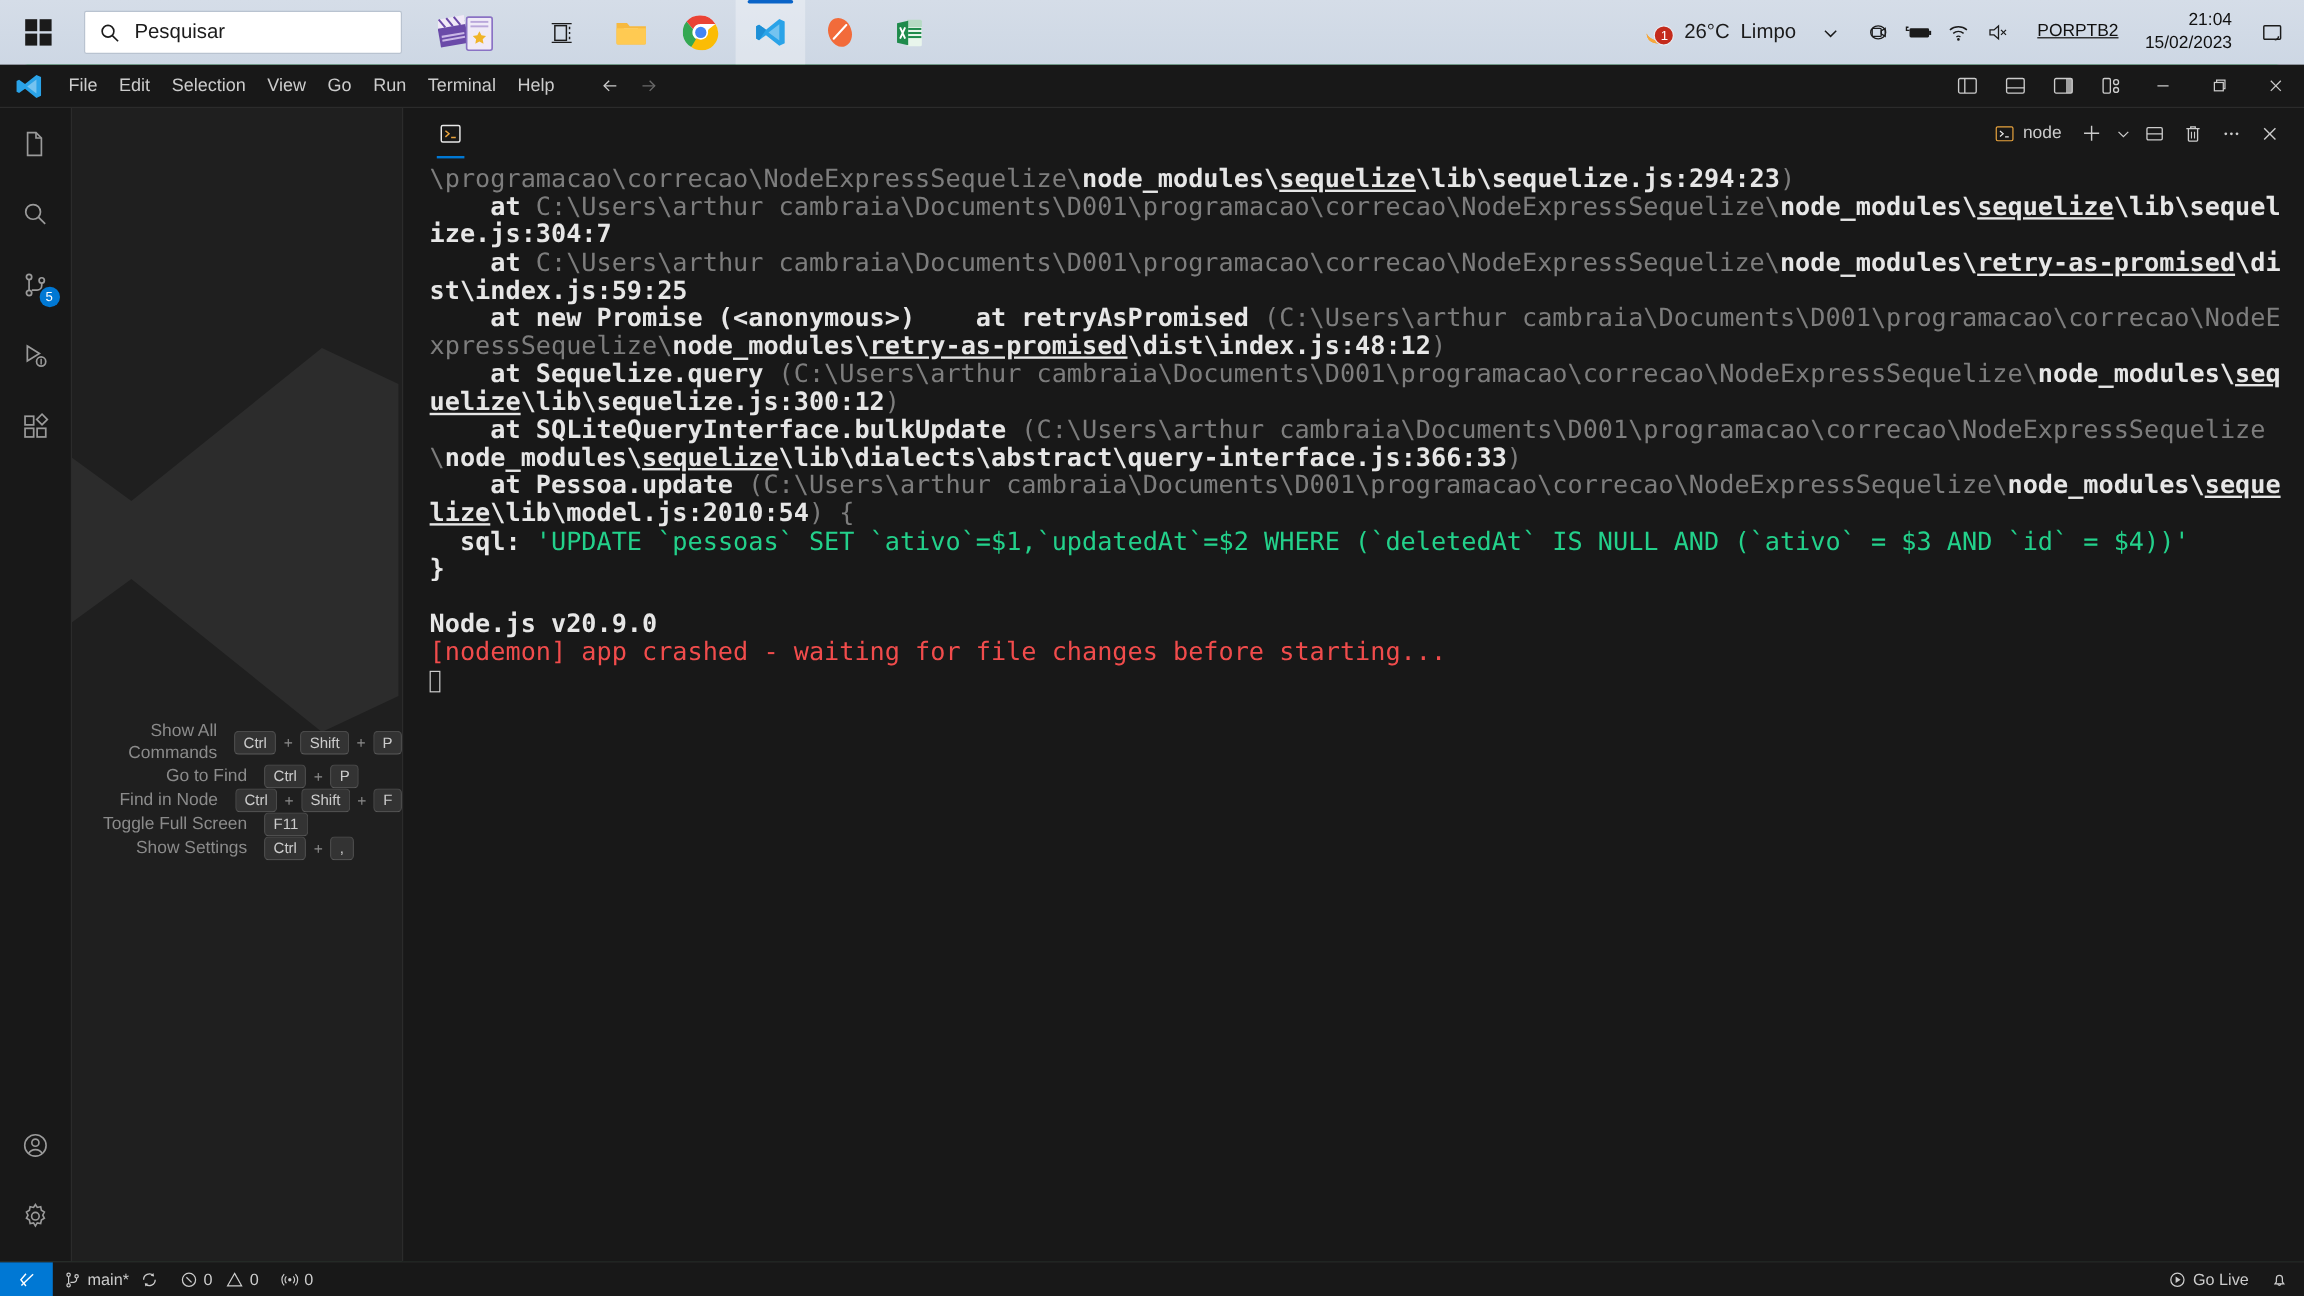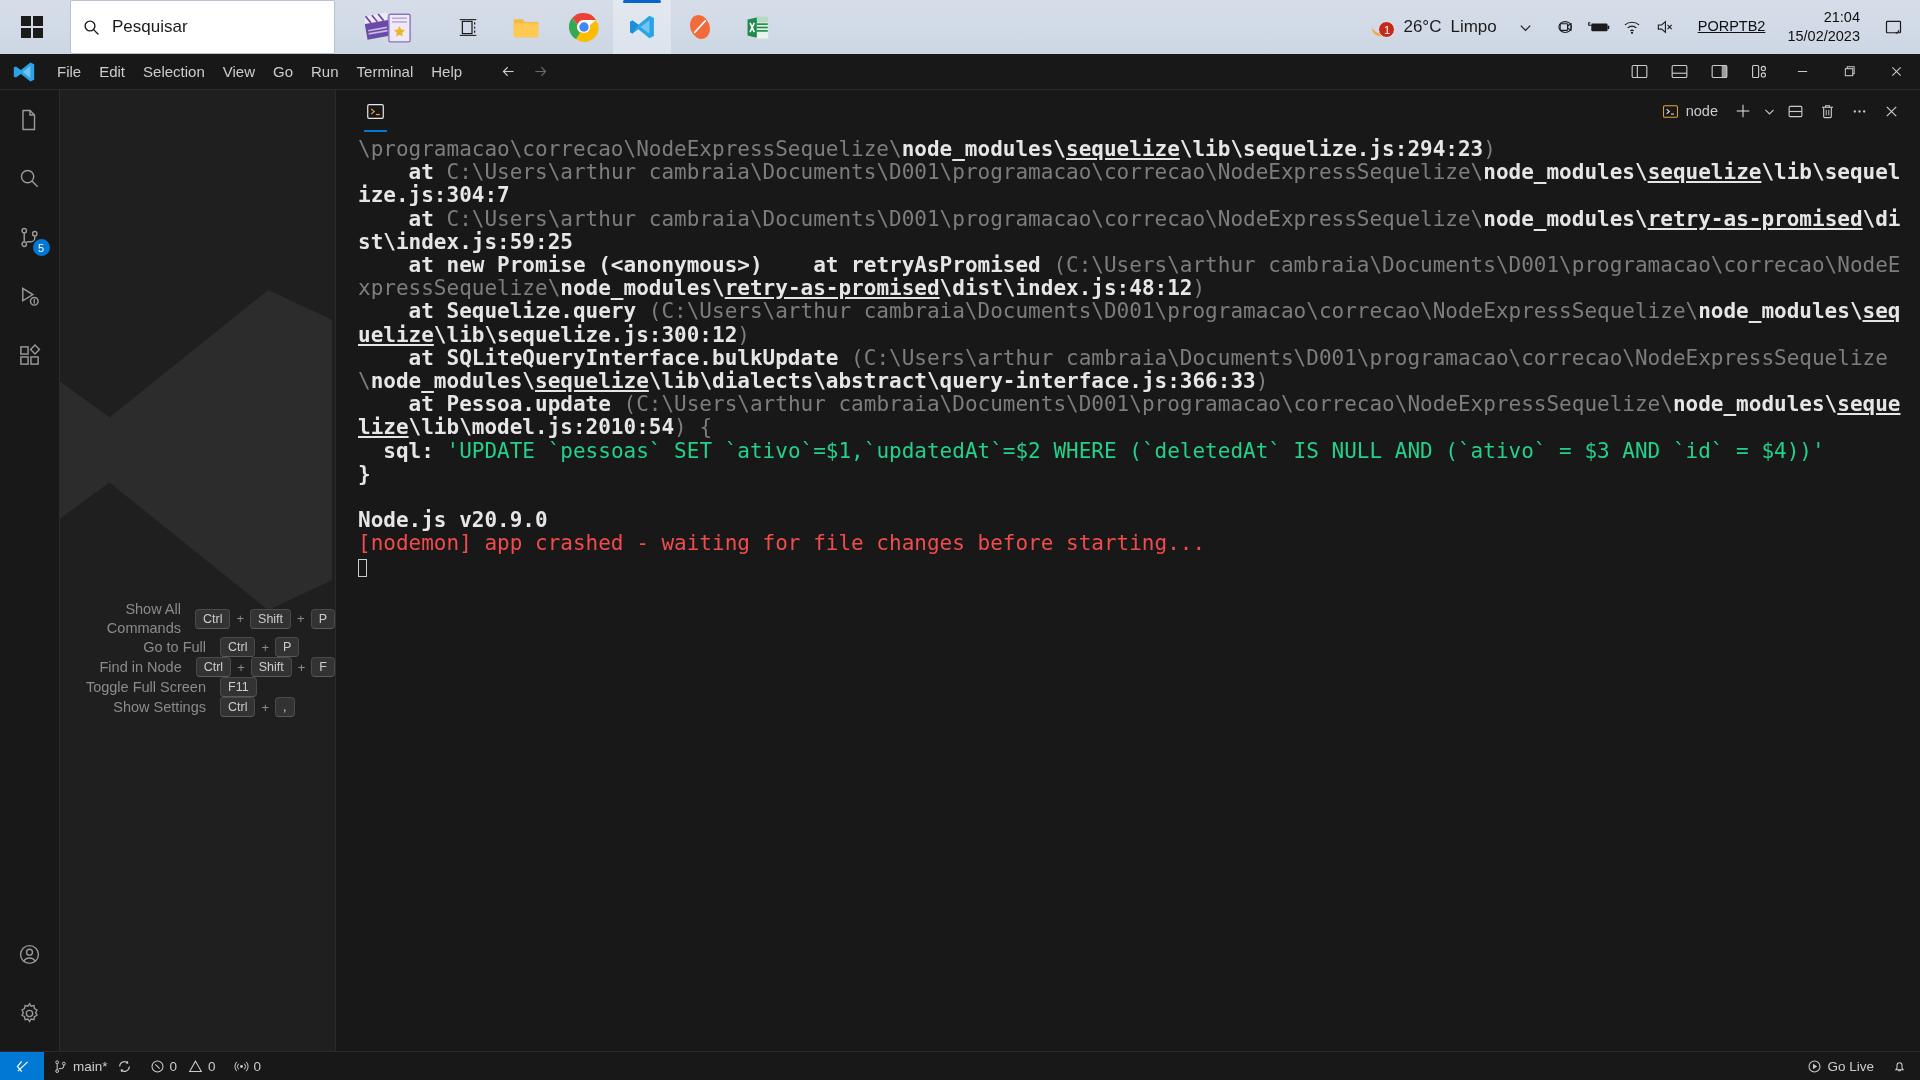--- a/index.html
+++ b/index.html
@@ -5,21 +5,21 @@
   * { margin:0; padding:0; box-sizing:border-box; }
   html,body { width:1920px; height:1080px; overflow:hidden; background:#1f1f1f;
     font-family:"Liberation Sans", sans-serif; }
 
   
   .taskbar{position:absolute;left:0;top:0;width:1920px;height:54px;
     background:linear-gradient(180deg,#d5dde8 0%,#cdd7e4 100%);
     display:flex;align-items:center;}
   .tb-start{width:64px;height:54px;display:flex;align-items:center;justify-content:center;}
   .tb-start svg{width:24px;height:24px;}
-  .tb-search{width:265px;height:54px;background:#ffffff;border:1px solid #b9c3d0;
+  .tb-search{width:265px;height:36px;background:#ffffff;border:1px solid #b9c3d0;
     border-radius:2px;display:flex;align-items:center;padding:0 12px;gap:12px;margin-left:6px;}
   .tb-search .mag{width:17px;height:17px;flex:none;}
   .tb-search span{font-size:17px;color:#1b1b1b;font-family:"Liberation Sans",sans-serif;}
   .tb-apps{display:flex;align-items:center;gap:0px;margin-left:8px;height:54px;}
   .tb-app{width:58px;height:54px;display:flex;align-items:center;justify-content:center;position:relative;}
   .tb-app.active{background:rgba(255,255,255,0.32);}
   .tb-app .ind{position:absolute;top:0;left:10px;right:10px;height:3px;background:#0a64c8;border-radius:2px;}
   .tb-right{margin-left:auto;display:flex;align-items:center;height:54px;padding-right:6px;}
   .tb-weather{display:flex;align-items:center;gap:9px;padding:0 12px;height:54px;}
   .tb-weather .wtxt{font-size:17px;color:#1b1b1b;}
@@ -441,21 +441,21 @@
             <div class="sc-keys">
               <span class="kbd">Ctrl</span>
               <span class="kplus">+</span>
               <span class="kbd">Shift</span>
               <span class="kplus">+</span>
               <span class="kbd">P</span>
             </div>
           </div>
 
           <div class="sc-row">
-            <div class="sc-label">Go to Full</div>
+            <div class="sc-label">Go to Find</div>
             <div class="sc-keys">
               <span class="kbd">Ctrl</span>
               <span class="kplus">+</span>
               <span class="kbd">P</span>
             </div>
           </div>
 
           <div class="sc-row">
             <div class="sc-label">Find in Node</div>
             <div class="sc-keys">

